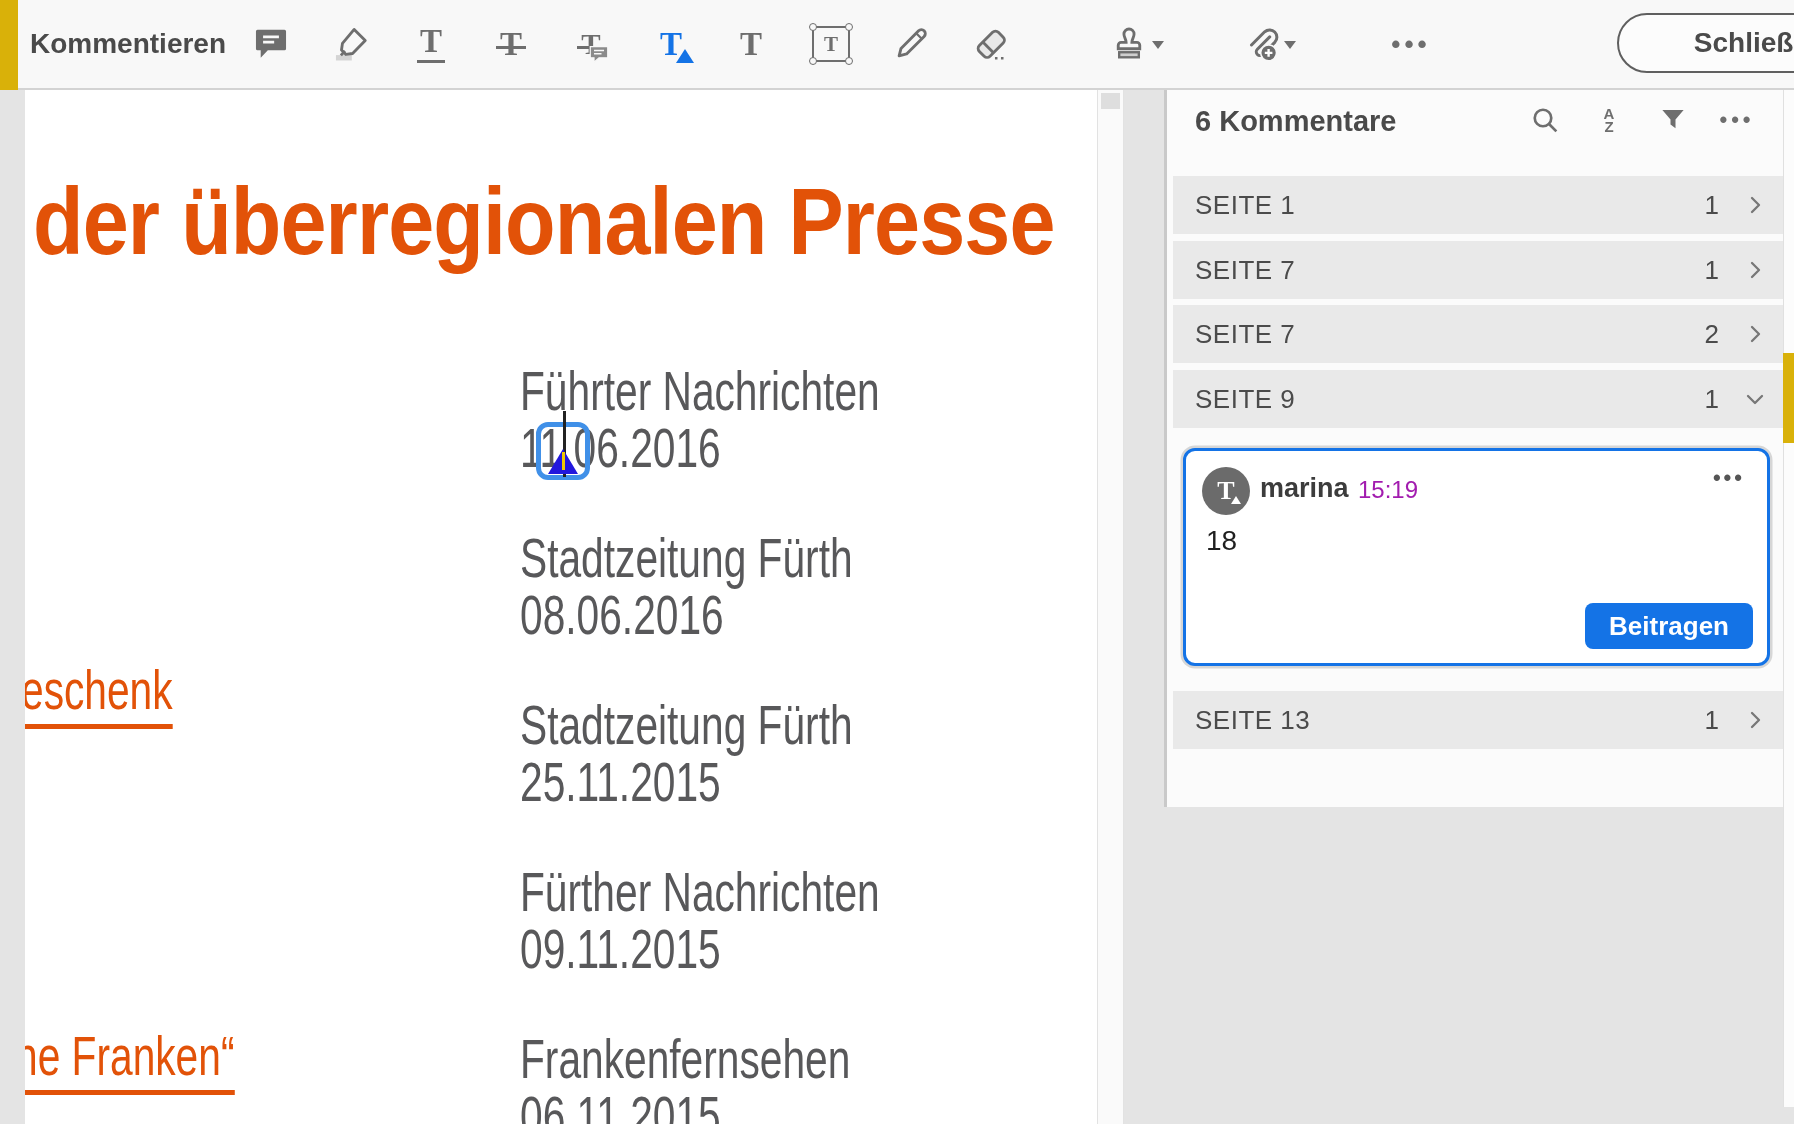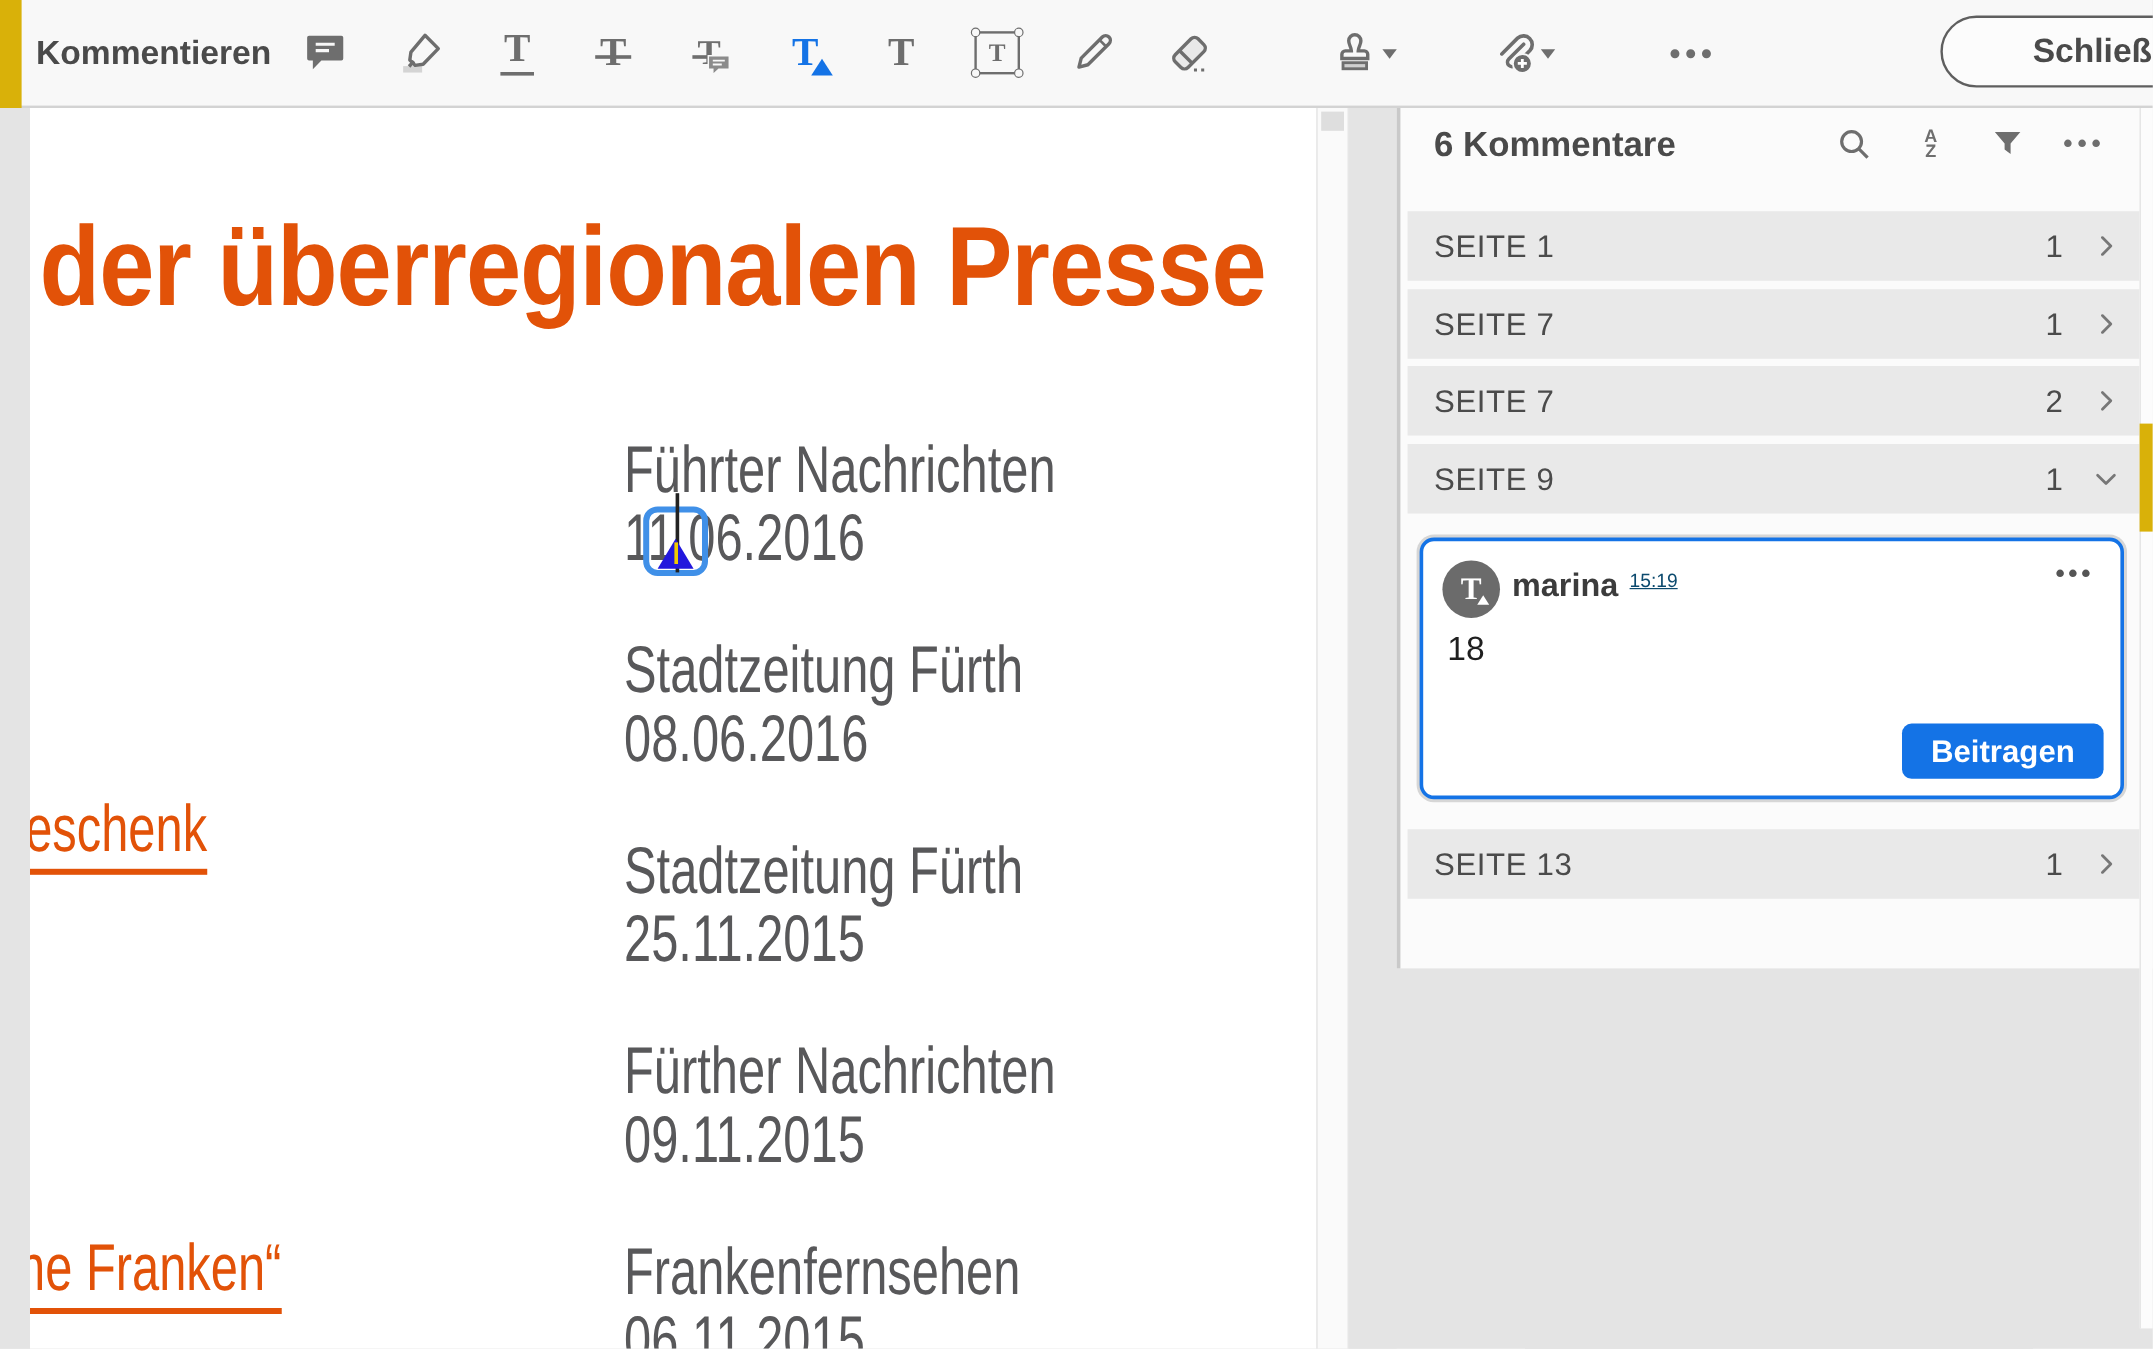--- a/index.html
+++ b/index.html
@@ -54,21 +54,21 @@
   .page-row{position:absolute;left:6px;width:610px;height:58px;background:#e9e9e9;cursor:pointer;}
   .row-0{top:103px;} .row-1{top:168px;} .row-2{top:232px;} .row-3{top:297px;} .row-4{top:618px;text-decoration:underline;}
   .row-label{position:absolute;left:22px;top:0;height:58px;display:flex;align-items:center;font-size:26px;color:#4b4b4b;letter-spacing:.5px;text-align:right;}
   .row-count{position:absolute;right:64px;top:0;height:58px;display:flex;align-items:center;font-size:26px;color:#4b4b4b;}
   .row-chevron{position:absolute;right:16px;top:17px;width:24px;height:24px;}
   
   .comment-card{position:absolute;left:16px;top:375px;width:587px;height:218px;background:#fff;border:3px solid #1473e6;border-radius:12px;box-shadow:0 0 0 2.5px #d6d6d6;box-sizing:border-box;}
   .avatar{position:absolute;left:16px;top:16px;width:48px;height:48px;border-radius:50%;background:#6b6b6b;color:#fff;display:flex;align-items:center;justify-content:center;font-family:"Liberation Serif",serif;font-weight:700;font-size:26px;}
   .avatar-caret{position:absolute;right:9px;bottom:11px;width:0;height:0;border-left:5px solid transparent;border-right:5px solid transparent;border-bottom:8px solid #fff;}
   .comment-author{position:absolute;left:74px;top:22px;font-size:27px;font-weight:bold;color:#3c3c3c;}
-  .comment-time{position:absolute;left:172px;top:25px;font-size:16px;color:#0c4a6e;text-decoration:underline;}
+  .comment-time{position:absolute;left:172px;top:25px;font-size:24px;color:#a21caf;}
   .comment-menu{position:absolute;right:22px;top:14px;font-size:22px;color:#555;letter-spacing:3px;font-weight:bold;cursor:pointer;}
   .comment-text{position:absolute;left:20px;top:74px;font-size:28px;color:#1f1f1f;}
   .post-btn{position:absolute;right:14px;bottom:14px;height:46px;padding:0 24px;background:#1473e6;color:#fff;font-size:26px;font-weight:bold;border:none;border-radius:8px;display:flex;align-items:center;cursor:pointer;font-family:"Liberation Sans",sans-serif;}
   .panel-gutter{position:absolute;right:0;top:0;width:11px;height:1034px;background:#fcfcfc;border-left:1px solid #e0e0e0;box-sizing:border-box;}
   .panel-yellow-thumb{position:absolute;right:0;top:280px;width:11px;height:90px;background:#d9b109;}
 </style>
 </head>
 <body>
 
 <div class="toolbar">

